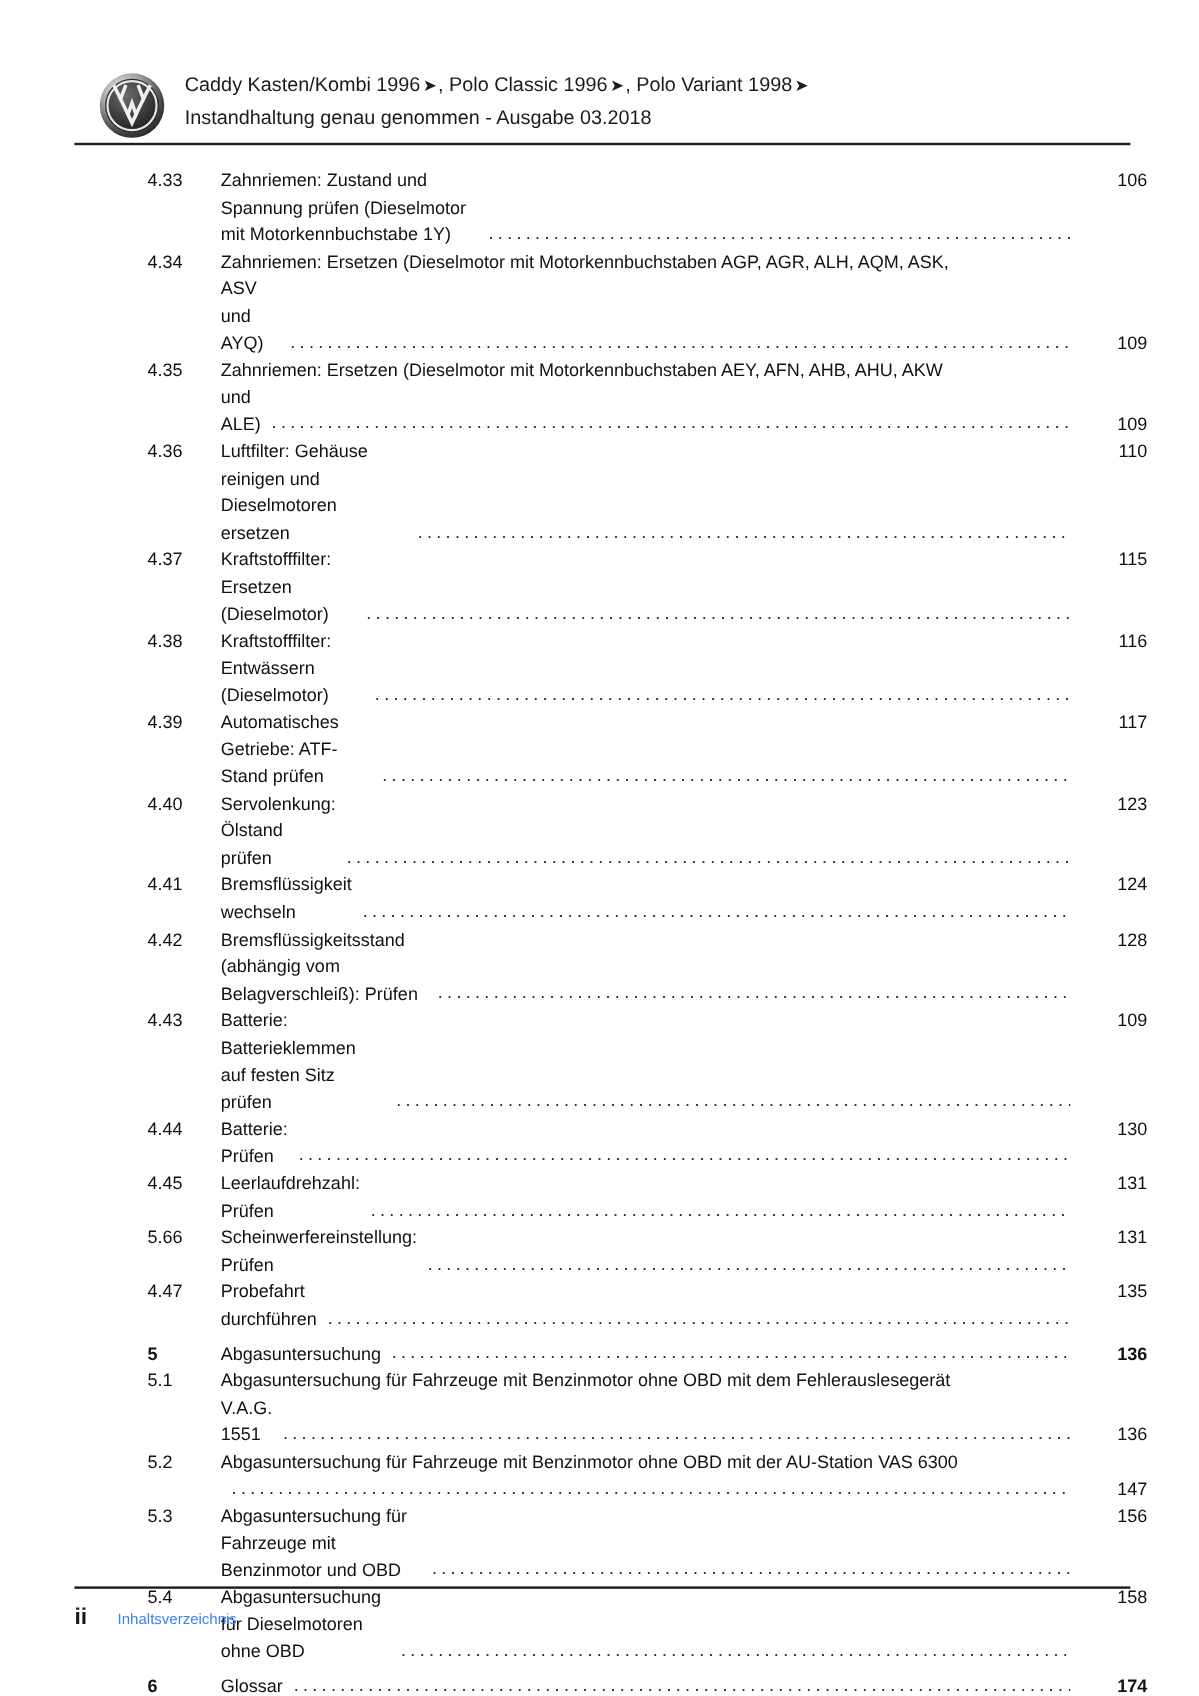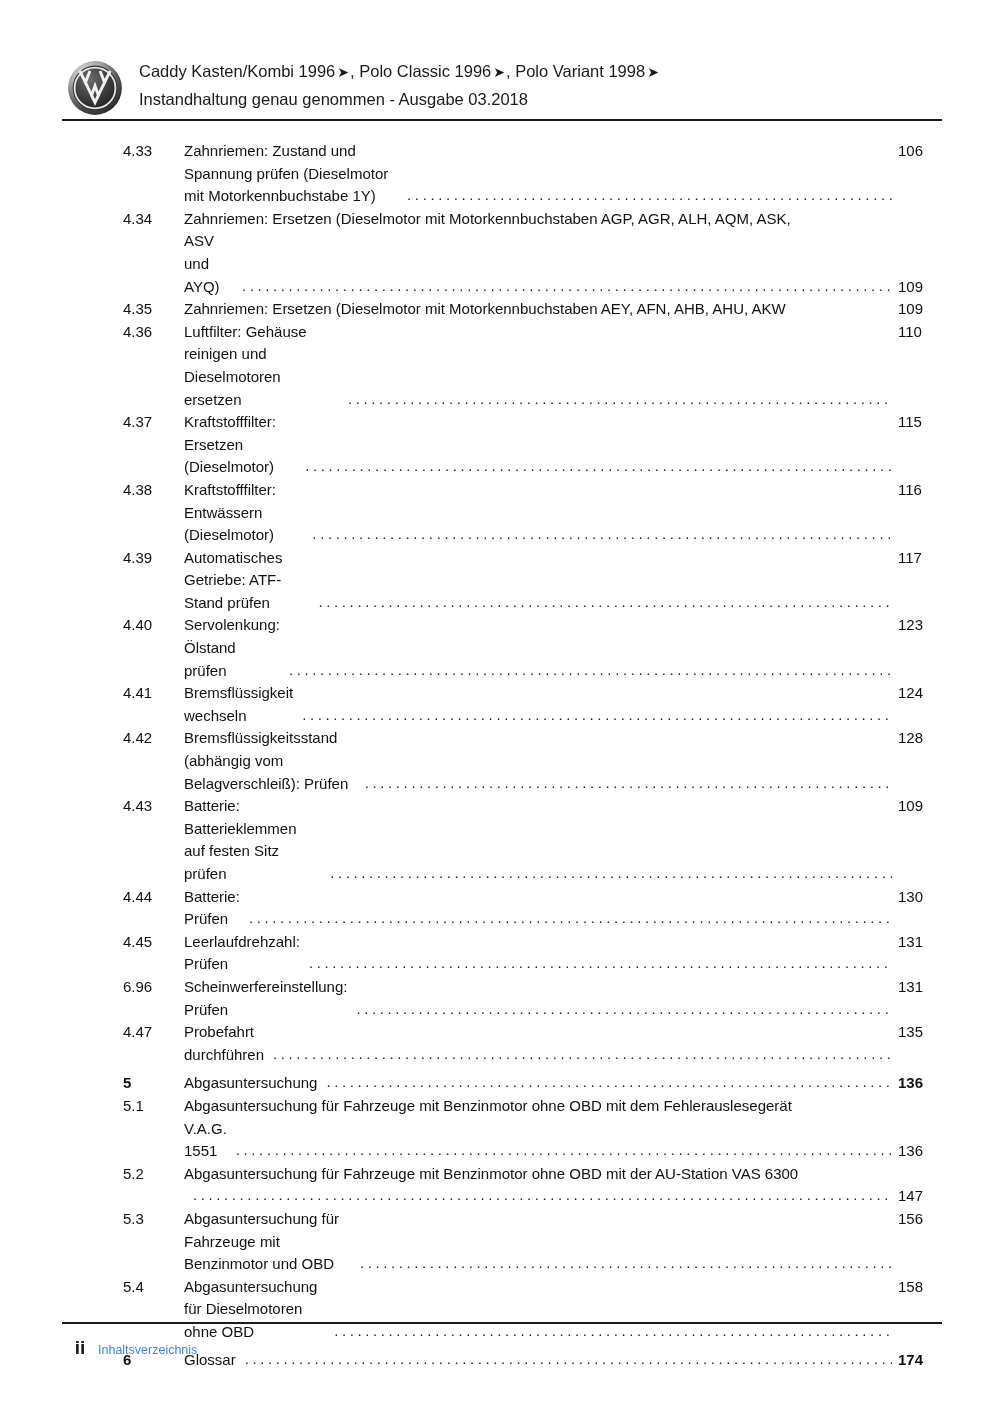--- a/index.html
+++ b/index.html
@@ -13,21 +13,21 @@
     height: 1413px;
     background: #ffffff;
     font-family: "Liberation Sans", sans-serif;
     color: #000000;
     overflow: hidden;
   }
 
   
   .header {
     position: absolute;
-    left: 62px;
+    left: 77px;
     top: 58px;
     width: 880px;
     height: 62px;
   }
   .vw-logo {
     position: absolute;
     left: 5px;
     top: 2px;
     width: 56px;
     height: 56px;
@@ -82,21 +82,21 @@
   }
   .toc-body {
     flex: 1 1 auto;
     min-width: 0;
     padding-left: 46px;
     box-sizing: border-box;
   }
   .toc-page {
     flex: 0 0 auto;
     width: 58px;
-    text-align: left;
+    text-align: right;
     white-space: nowrap;
   }
   .leader {
     flex: 1 1 auto;
     overflow: hidden;
     white-space: nowrap;
     margin: 0 6px 0 9px;
     color: #222222;
     letter-spacing: 3.6px;
     font-size: 15px;
@@ -133,21 +133,20 @@
     width: 880px;
     height: 0;
     border-top: 2.2px solid #1c1c1c;
   }
   .footer {
     position: absolute;
     left: 62px;
     top: 1337px;
     display: flex;
     align-items: baseline;
-    text-align: center;
   }
   .footer-pagenum {
     font-size: 19px;
     font-weight: bold;
     color: #1a1a1a;
     width: 36px;
   }
   .footer-label {
     font-size: 12.5px;
     color: #3b82f6;
@@ -214,20 +213,24 @@
             <span class="toc-label-part">ASV und AYQ)</span>
             <span class="leader"></span>
           </div>
         </div>
         <div class="toc-page" style="align-self: flex-end;">109</div>
       </div>
       <div class="toc-row">
         <div class="toc-num">4.35</div>
         <div class="toc-body">
           <div class="ml-first">Zahnriemen: Ersetzen (Dieselmotor mit Motorkennbuchstaben AEY, AFN, AHB, AHU, AKW</div>
+          <div class="ml-last">
+            <span class="toc-label-part">und ALE)</span>
+            <span class="leader"></span>
+          </div>
         </div>
         <div class="toc-page" style="align-self: flex-end;">109</div>
       </div>
       <div class="toc-row">
         <div class="toc-num">4.36</div>
         <div class="toc-body">
           <div class="ml-last">
             <span class="toc-label-part">Luftfilter: Gehäuse reinigen und Dieselmotoren ersetzen</span>
             <span class="leader"></span>
           </div>
@@ -318,21 +321,21 @@
         <div class="toc-num">4.45</div>
         <div class="toc-body">
           <div class="ml-last">
             <span class="toc-label-part">Leerlaufdrehzahl: Prüfen</span>
             <span class="leader"></span>
           </div>
         </div>
         <div class="toc-page">131</div>
       </div>
       <div class="toc-row">
-        <div class="toc-num">6.96</div>
+        <div class="toc-num">5.66</div>
         <div class="toc-body">
           <div class="ml-last">
             <span class="toc-label-part">Scheinwerfereinstellung: Prüfen</span>
             <span class="leader"></span>
           </div>
         </div>
         <div class="toc-page">131</div>
       </div>
       <div class="toc-row">
         <div class="toc-num">4.47</div>

